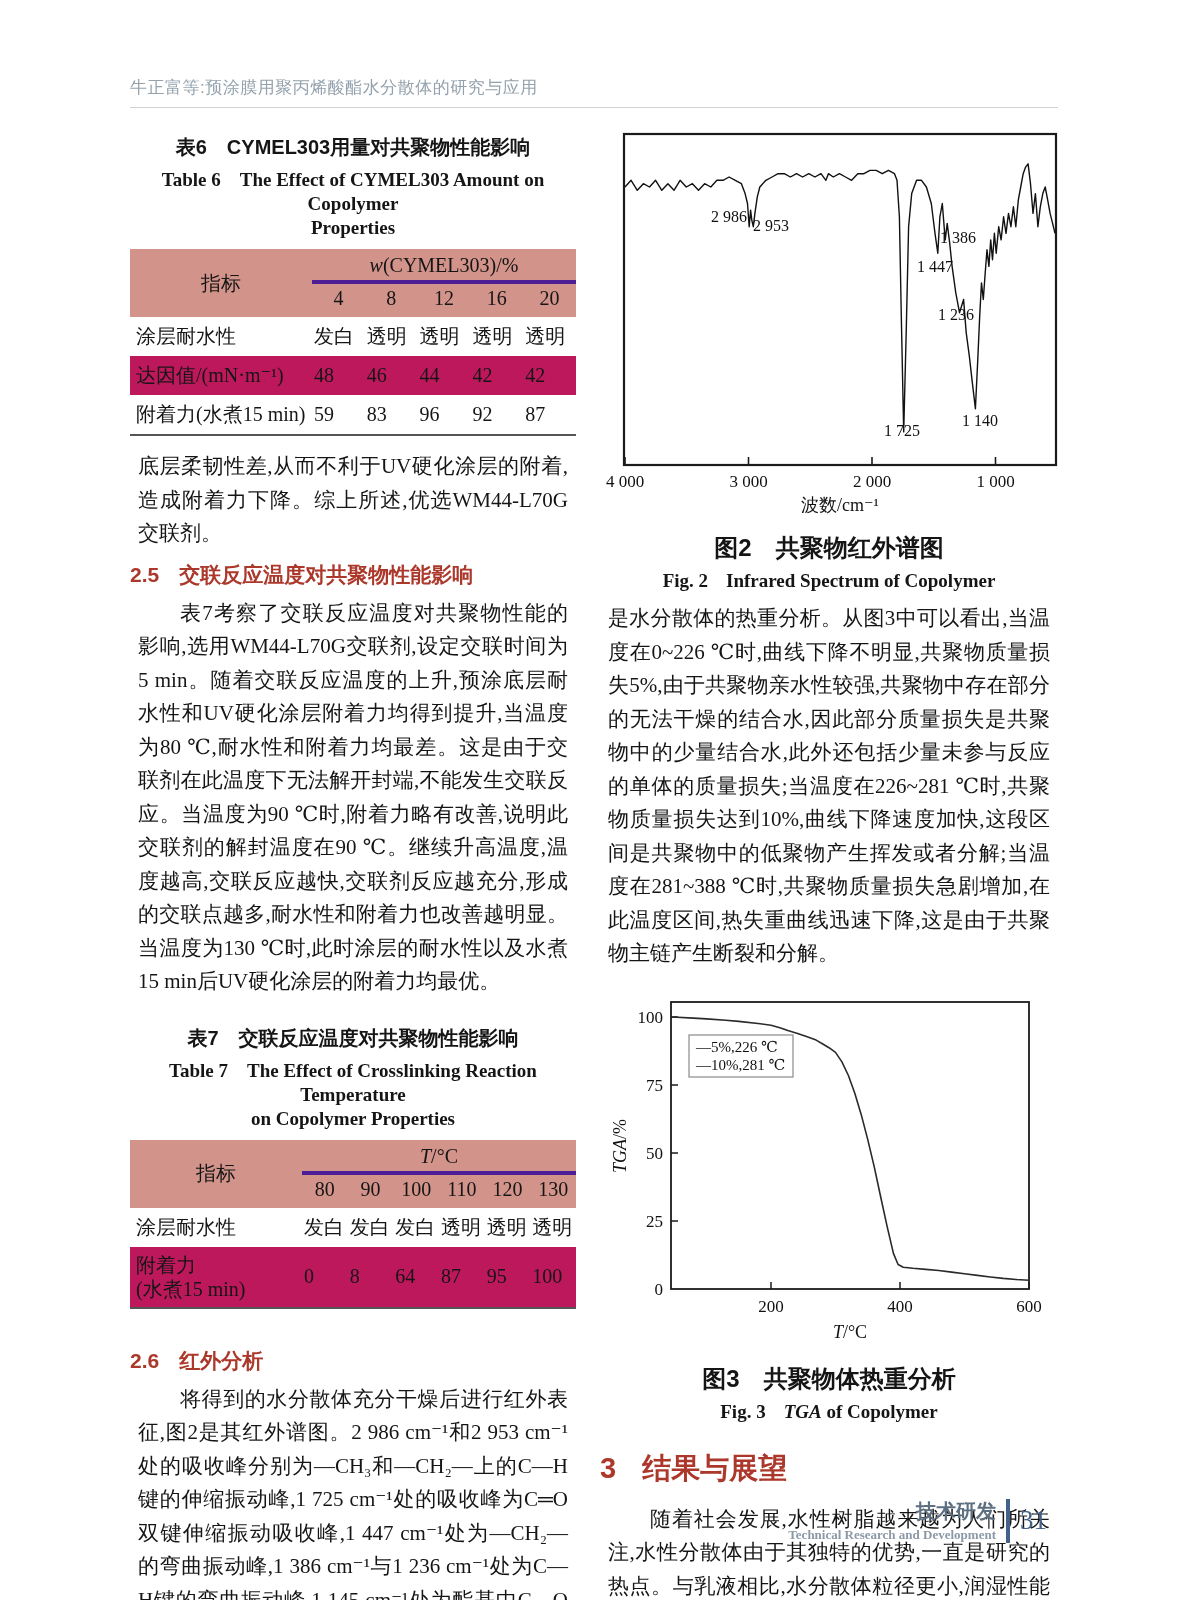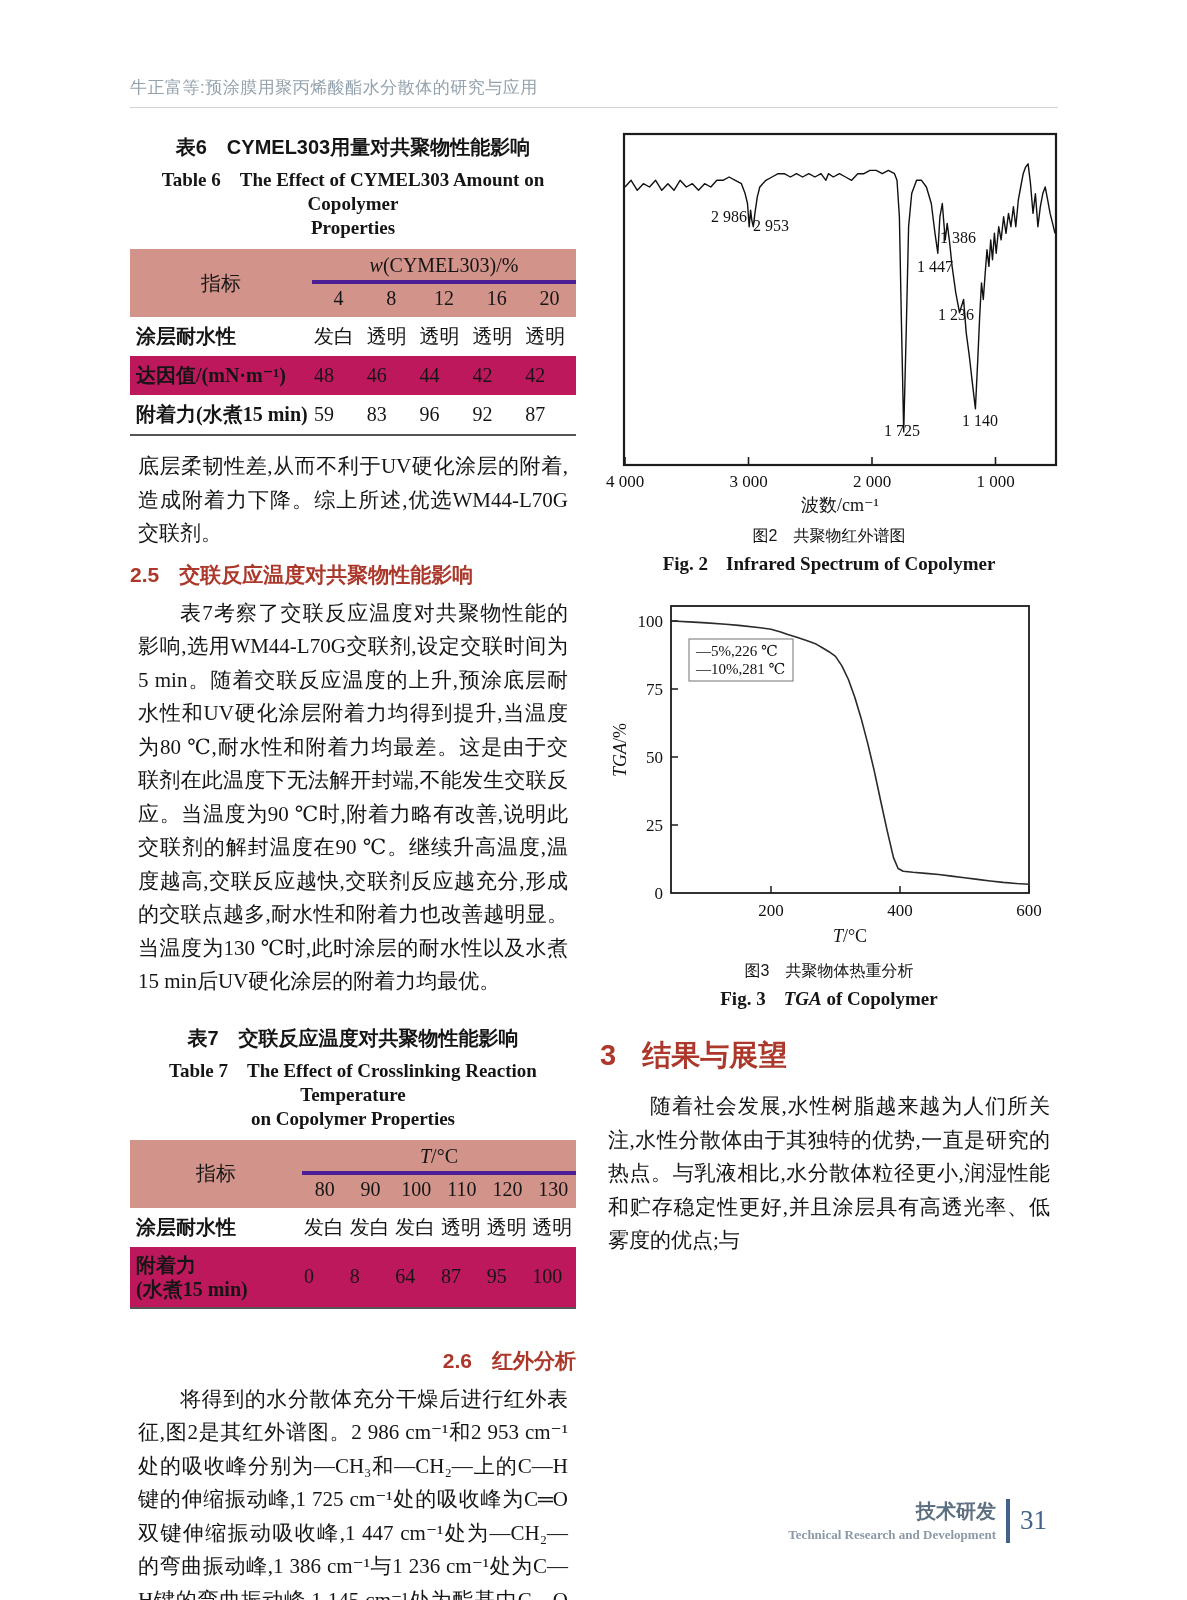--- a/index.html
+++ b/index.html
@@ -17,37 +17,37 @@
         font-size:20px;text-align:center;margin:4px 0 6px 0;}
   .tbl-title-en{font-weight:bold;font-size:19px;text-align:center;margin:2px 0;}
 
   table.dtable{width:100%;border-collapse:collapse;font-size:20px;margin:10px 0 4px 0;}
   table.dtable th{font-weight:normal;}
   .dtable thead tr th{background:#d2938a;}
   .dtable .group-h{border-bottom:4px solid #4c1d95;padding:5px 0 3px 0;text-align:center;}
   .dtable .stub-h{text-align:center;font-size:20px;}
   .dtable .sub th{padding:3px 0 7px 0;text-align:center;}
   .dtable tbody td{padding:6px 2px;}
-  .dtable tbody td.rl{text-align:left;padding-left:6px;white-space:nowrap;font-weight:bold;}
+  .dtable tbody td.rl{text-align:left;padding-left:6px;white-space:nowrap;}
   .dtable tbody tr.hl td{background:#be185d;}
   .dtable tbody tr:last-child td{border-bottom:2px solid #555;}
   .it{font-style:italic;}
   .two-line{line-height:24px;}
 
   .para{font-size:21px;line-height:33.5px;text-align:justify;margin:2px 8px;}
   .indent{text-indent:2em;}
   .sec{font-family:"Liberation Sans","DejaVu Sans",sans-serif;font-weight:bold;
         color:#ab382b;font-size:21px;margin:10px 0 8px 0;}
   .sec .num{margin-right:20px;}
   .sec3{font-size:29px;margin:26px 0 14px 0;}
   .sec3 .num{margin-right:26px;}
 
   figure{margin:0;padding:0;}
-  .fig-cap-cn{font-family:"Liberation Sans","DejaVu Sans",sans-serif;font-weight:normal;
-        font-size:16px;text-align:center;margin-top:2px;}
+  .fig-cap-cn{font-family:"Liberation Sans","DejaVu Sans",sans-serif;font-weight:bold;
+        font-size:24px;text-align:center;margin-top:8px;}
   .fig-cap-en{font-weight:bold;font-size:19px;text-align:center;margin:6px 0 10px 0;}
   .cap-gap{display:inline-block;width:18px;}
   svg text{font-family:"Liberation Serif","DejaVu Serif",serif;fill:#111;}
   svg .tick-label{font-size:17px;}
   svg .peak-label{font-size:16px;}
   svg .axis-label{font-size:18px;}
   svg .legend-text{font-size:15px;}
 
   .footer{position:absolute;right:140px;top:1498px;display:flex;align-items:center;}
   .footer-txt{text-align:right;margin-right:10px;}
@@ -172,21 +172,21 @@
               <td>0</td>
               <td>8</td>
               <td>64</td>
               <td>87</td>
               <td>95</td>
               <td>100</td>
             </tr>
           </tbody>
         </table>
 
-        <h3 class="sec" style="margin-top:38px;text-align:right;"><span class="num">2.6</span><span>红外分析</span></h3>
+        <h3 class="sec" style="margin-top:38px;"><span class="num">2.6</span><span>红外分析</span></h3>
 
         <p class="para indent">将得到的水分散体充分干燥后进行红外表征,图2是其红外谱图。2 986 cm⁻¹和2 953 cm⁻¹处的吸收峰分别为—CH₃和—CH₂—上的C—H键的伸缩振动峰,1 725 cm⁻¹处的吸收峰为C═O双键伸缩振动吸收峰,1 447 cm⁻¹处为—CH₂—的弯曲振动峰,1 386 cm⁻¹与1 236 cm⁻¹处为C—H键的弯曲振动峰,1 145 cm⁻¹处为酯基中C—O—C键的伸缩振动吸收峰。此外,图中1 640 cm⁻¹处未出现C═C的伸缩振动峰,因此可以认为各共聚组分均参与共聚。</p>
 
       </div>
 
       <div class="col-right">
 
         <figure>
           <svg width="458" height="390" viewBox="0 0 458 390">
             <rect x="24" y="4" width="432" height="331" fill="none" stroke="#1b1b1b" stroke-width="2.2"></rect>
@@ -209,20 +209,21 @@
             <text class="peak-label" x="356" y="190" text-anchor="middle">1 236</text>
             <text class="peak-label" x="302" y="306" text-anchor="middle">1 725</text>
             <text class="peak-label" x="380" y="296" text-anchor="middle">1 140</text>
           </svg>
           <figcaption>
             <div class="fig-cap-cn">图2　共聚物红外谱图</div>
             <div class="fig-cap-en"><span>Fig. 2</span><span class="cap-gap"></span><span>Infrared Spectrum of Copolymer</span></div>
           </figcaption>
         </figure>
 
+        <p class="para">是水分散体的热重分析。从图3中可以看出,当温度在0~226 ℃时,曲线下降不明显,共聚物质量损失5%,由于共聚物亲水性较强,共聚物中存在部分的无法干燥的结合水,因此部分质量损失是共聚物中的少量结合水,此外还包括少量未参与反应的单体的质量损失;当温度在226~281 ℃时,共聚物质量损失达到10%,曲线下降速度加快,这段区间是共聚物中的低聚物产生挥发或者分解;当温度在281~388 ℃时,共聚物质量损失急剧增加,在此温度区间,热失重曲线迅速下降,这是由于共聚物主链产生断裂和分解。</p>
 
         <figure style="margin-top:14px;">
           <svg width="458" height="366" viewBox="0 0 458 366">
             <rect x="71" y="17" width="358" height="287" fill="none" stroke="#1b1b1b" stroke-width="1.8"></rect>
 
             <line x1="71" y1="32" x2="78" y2="32" stroke="#1b1b1b" stroke-width="1.5"></line>
             <line x1="71" y1="100" x2="78" y2="100" stroke="#1b1b1b" stroke-width="1.5"></line>
             <line x1="71" y1="168" x2="78" y2="168" stroke="#1b1b1b" stroke-width="1.5"></line>
             <line x1="71" y1="236" x2="78" y2="236" stroke="#1b1b1b" stroke-width="1.5"></line>
             <text class="tick-label" x="63" y="38" text-anchor="end">100</text>

